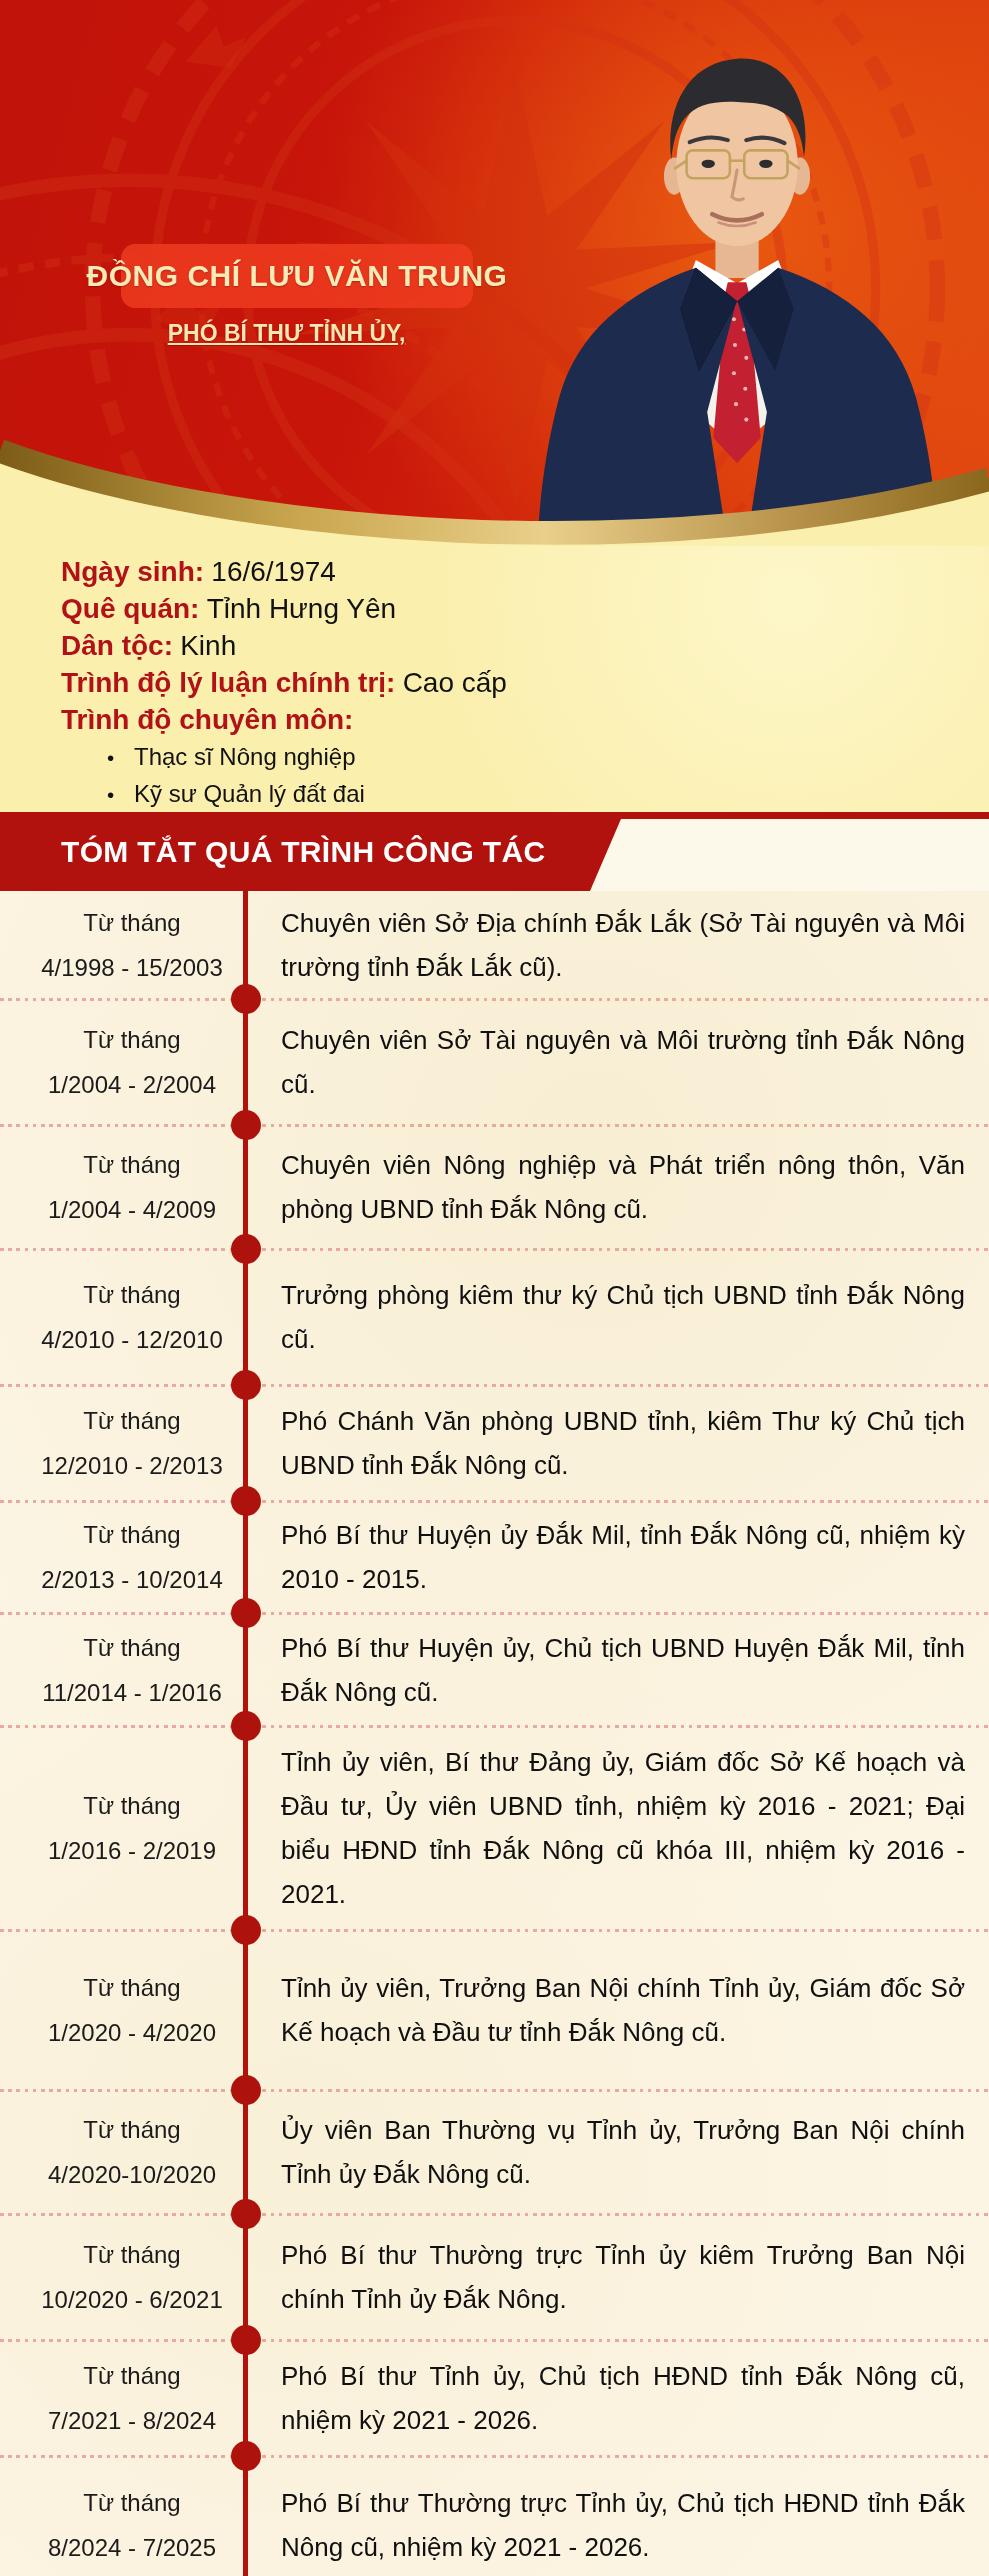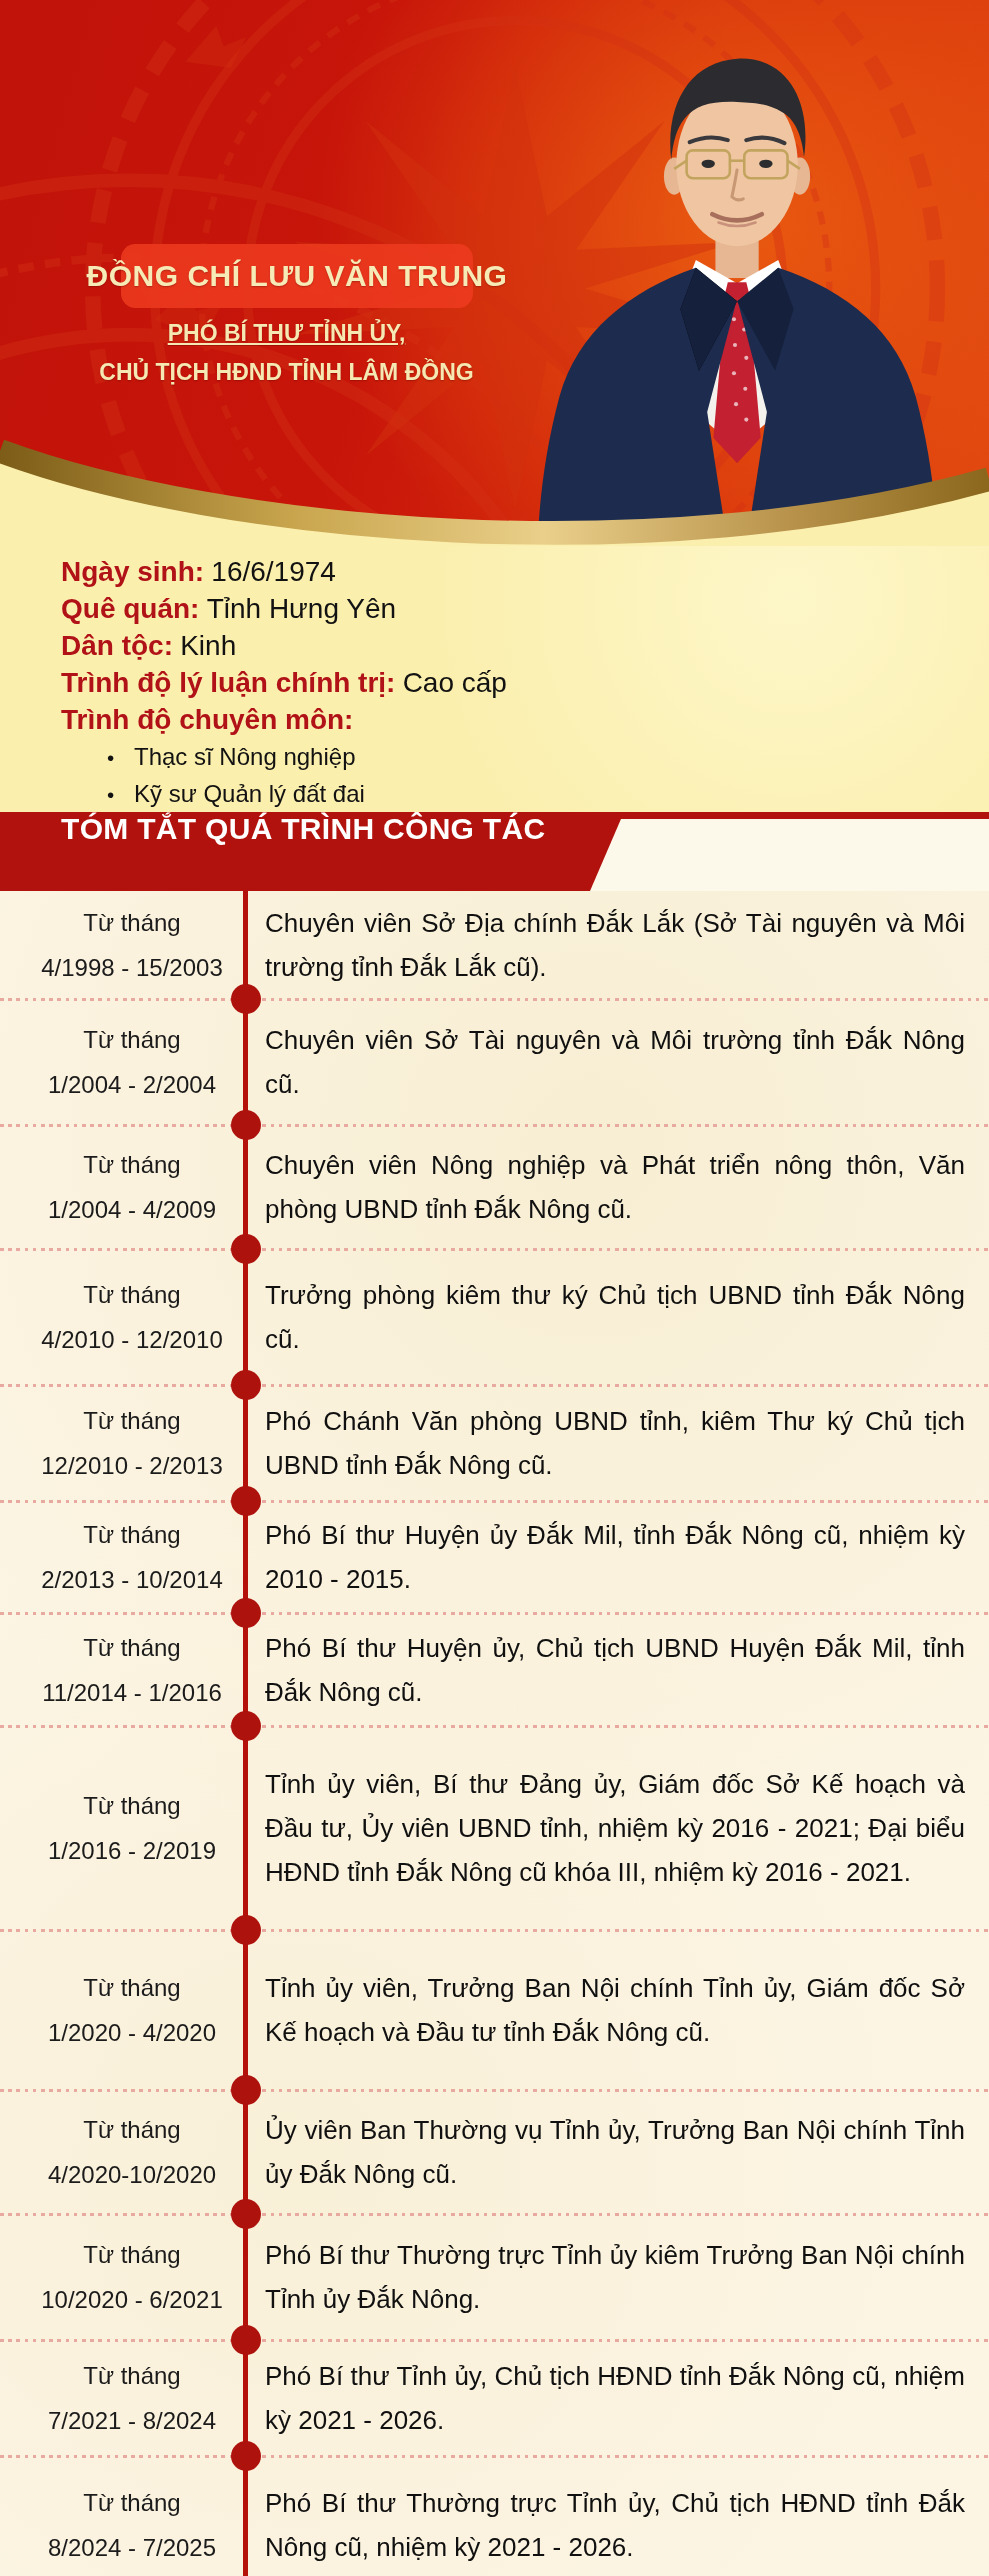--- a/index.html
+++ b/index.html
@@ -45,21 +45,21 @@
   .bio-label{color:#B11218;font-weight:800;}
   .bio-value{margin-left:7.2px;}
   .bio-bullet{height:37px;line-height:37px;font-size:24px;color:#121212;padding-left:46px;}
   .bio-bullet .dot-glyph{display:inline-block;width:27px;font-size:20.6px;}
   
   .banner{position:relative;width:100%;height:79px;background:#FDF9EA;}
   .banner .strip{position:absolute;top:0;left:0;width:100%;height:7.2px;background:#B2120E;}
   .banner .body{
     position:absolute;top:0;left:0;width:624px;height:79px;background:#B2120E;
     clip-path:polygon(0 0,100% 0,calc(100% - 34px) 100%,0 100%);
-    display:flex;
+    display:flex;align-items:center;
   }
   .banner .title{
     padding-left:61px;font-size:30px;font-weight:800;color:#FFFFFF;
     letter-spacing:0.3px;white-space:nowrap;
   }
   
   .timeline{
     position:relative;width:100%;height:2124px;
     background:
       radial-gradient(circle at 60% 12%, rgba(247,236,207,.8) 0%, rgba(247,236,207,0) 40%),
@@ -93,21 +93,21 @@
   .sep-dot{
     position:absolute;left:231px;top:0;width:30px;height:30px;border-radius:50%;
     background:#AE120D;transform:translateY(-50%);
   }
   .t-date{
     width:240px;flex:0 0 240px;text-align:center;
     font-size:24px;line-height:45px;color:#1b1b1b;
   }
   .t-date span{display:block;}
   .t-desc{
-    flex:1;margin-left:13px;margin-right:24px;
+    flex:1;margin-left:29px;margin-right:24px;
     font-size:26px;line-height:44px;color:#101010;text-align:justify;
   }
   .t-rows .t-row:nth-child(17) .t-desc,
   .t-rows .t-row:nth-child(17) .t-date{font-weight:800;}
 </style>
 </head>
 <body>
 
 <div class="page">
 
@@ -129,21 +129,20 @@
         <path d="M360,120 l60,-70 l14,40 l44,-18 l-30,60 z"></path>
         <path d="M300,620 l70,-60 l10,44 l50,-12 l-36,66 z"></path>
         <path d="M150,980 l64,-64 l12,42 l46,-14 l-32,62 z"></path>
       </g>
     </svg>
 
     <div class="name-box">
       <div class="name">ĐỒNG CHÍ LƯU VĂN TRUNG</div>
     </div>
     <div class="hdr-sub s1">PHÓ BÍ THƯ TỈNH ỦY,</div>
-    <div class="hdr-sub s2">CHỦ TỊCH HĐND TỈNH LÂM ĐỒNG</div>
 
     <svg class="portrait" viewBox="0 0 880 980" aria-hidden="true">
 
       <rect x="368" y="350" width="84" height="110" fill="#e6b792"></rect>
 
       <polygon points="340,455 410,505 480,455 492,720 410,790 328,720" fill="#f4f2ed"></polygon>
 
       <polygon points="330,425 410,470 368,520 316,462" fill="#ffffff"></polygon>
       <polygon points="490,425 410,470 452,520 504,462" fill="#ffffff"></polygon>
 

